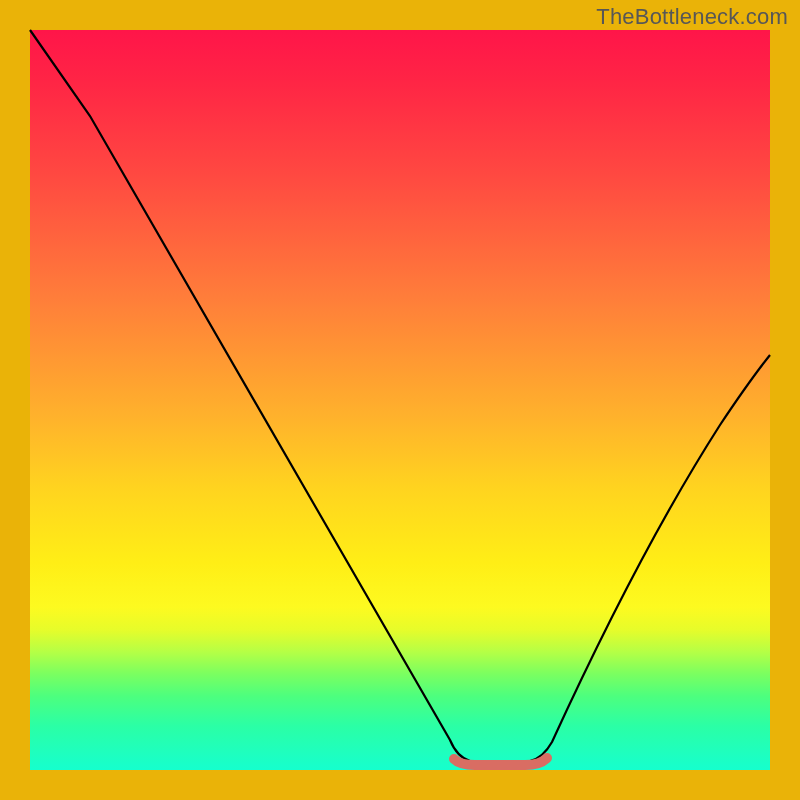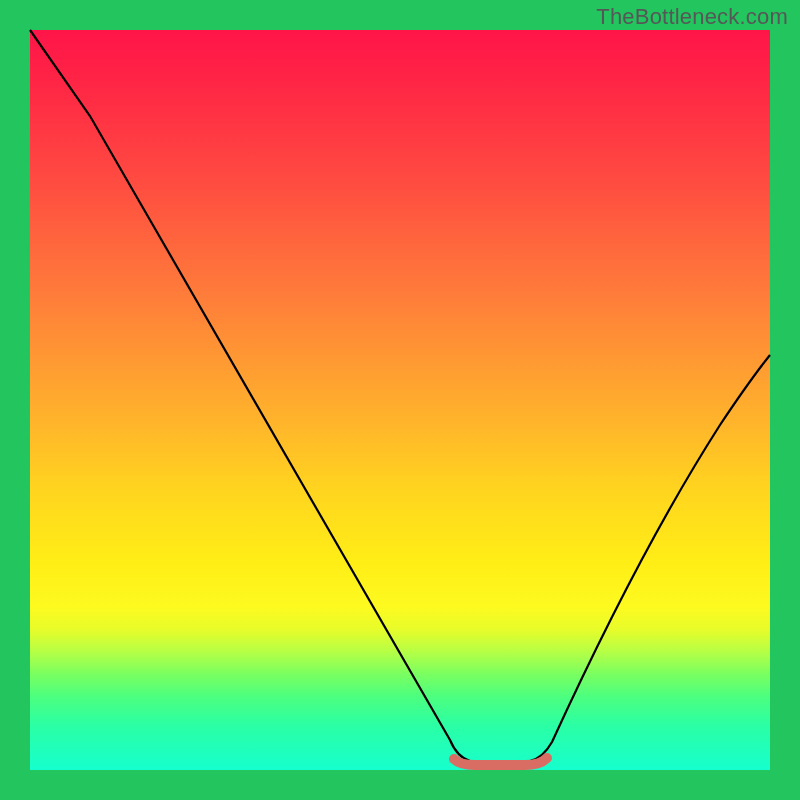--- a/index.html
+++ b/index.html
@@ -10,21 +10,21 @@
     background: #000;
     overflow: hidden;
     font-family: Arial, Helvetica, sans-serif;
   }
   .frame {
     position: absolute;
     left: 0;
     top: 0;
     width: 800px;
     height: 800px;
-    background: #22c55e;
+    background: #eab308;
   }
   .watermark {
     position: absolute;
     top: 4px;
     right: 12px;
     color: #575757;
     font-size: 22px;
     font-weight: 400;
     letter-spacing: 0.2px;
   }

